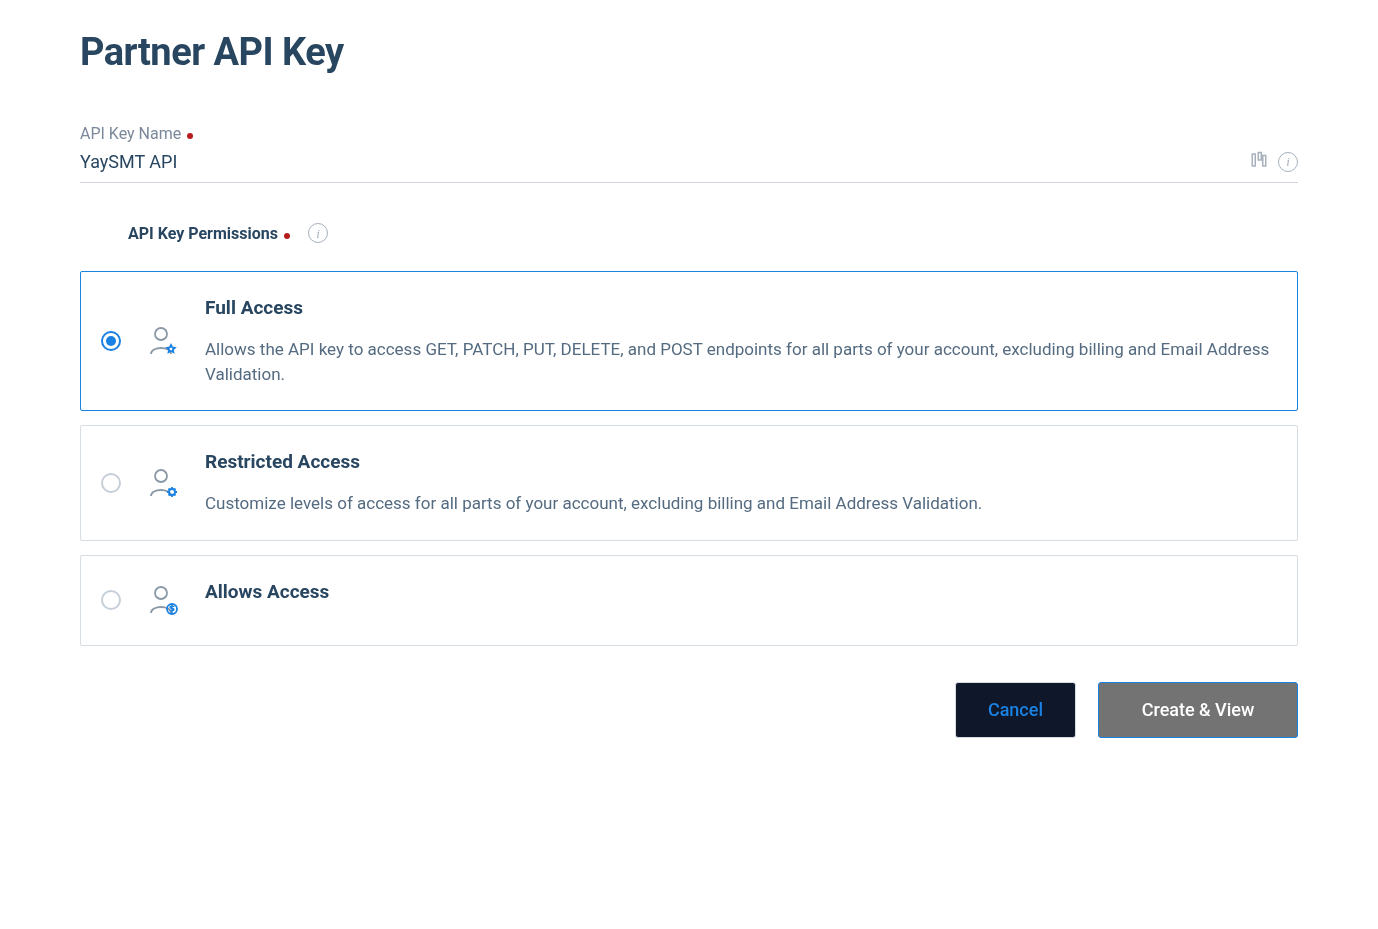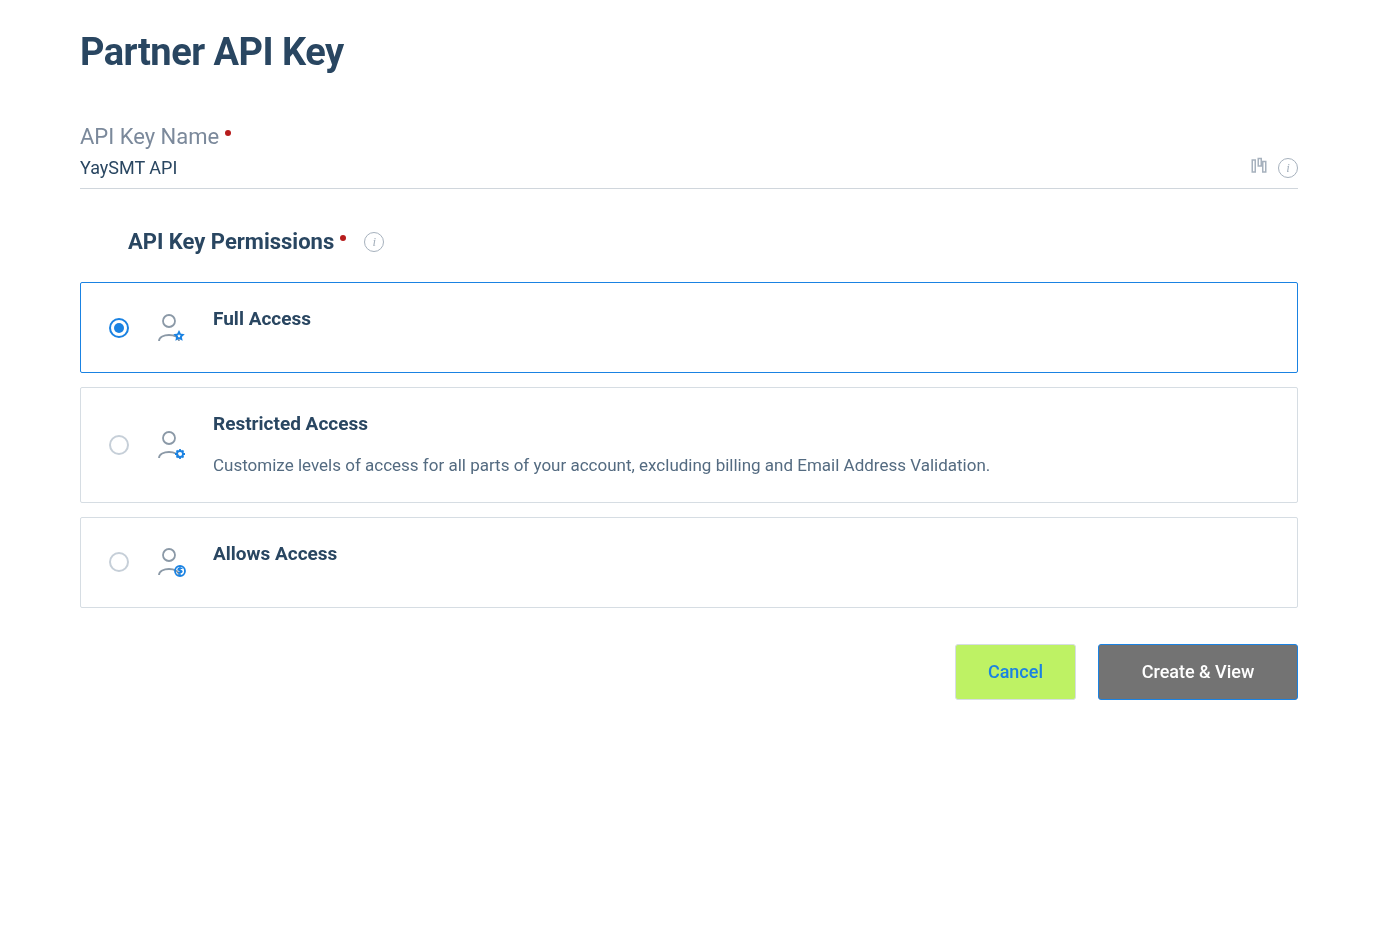--- a/index.html
+++ b/index.html
@@ -13,25 +13,25 @@
   }
   h1.page-title {
     font-size: 38px;
     font-weight: 700;
     color: #294661;
     margin: 10px 0 50px 0;
     letter-spacing: -0.5px;
   }
   .field-group { margin-bottom: 40px; }
   .field-label {
-    font-size: 22px;
+    font-size: 16px;
     color: #7b899b;
     font-weight: 400;
     display: inline-flex;
-    align-items: center;
+    align-items: flex-end;
     gap: 4px;
   }
   .field-label.bold { font-weight: 700; color: #294661; }
   .req-dot {
     width: 6px; height: 6px; border-radius: 50%;
     background: #b71c1c; display: inline-block;
     margin-left: 2px; position: relative; top: -4px;
   }
   .input-row {
     display: flex; align-items: center;
@@ -54,21 +54,21 @@
   }
   .section-header {
     display: flex; align-items: center; gap: 18px;
     margin-bottom: 28px;
     margin-left: 48px;
   }
   .options { display: flex; flex-direction: column; gap: 14px; }
   .option-card {
     border: 1px solid #d6dde3;
     border-radius: 2px;
-    padding: 24px 28px;
+    padding: 24px 20px;
     display: flex; align-items: center; gap: 26px;
     cursor: pointer;
     justify-content: center;
   }
   .option-card.selected { border: 1px solid #1a82e2; }
   .radio {
     width: 20px; height: 20px; border-radius: 50%;
     border: 2px solid #c6cfd8; background: #fff;
     flex-shrink: 0; display: flex; align-items: center; justify-content: center;
   }
@@ -90,21 +90,21 @@
     margin-top: 36px;
   }
   .btn {
     height: 56px; padding: 0 32px;
     font-size: 18px; font-weight: 500;
     border-radius: 3px; cursor: pointer;
     display: inline-flex; align-items: center; justify-content: center;
     font-family: inherit;
   }
   .btn-secondary {
-    background: #bef264; color: #1a82e2;
+    background: #0f172a; color: #1a82e2;
     border: 1px solid #d6dde3;
   }
   .btn-primary {
     background: #737373; color: #fff; border: 1px solid #1a82e2;
     min-width: 200px;
   }
 </style>
 </head>
 <body>
 
@@ -146,20 +146,21 @@
       </div>
     <div class="option-icon">
       <svg viewBox="0 0 32 32" fill="none" stroke="#8b99a7" stroke-width="1.8">
         <circle cx="14" cy="9" r="6"></circle>
         <path d="M4 29 C4 21, 24 21, 24 29"></path>
         <path d="M24 20 l1.2 2.4 2.6 0.4 -1.9 1.8 0.5 2.6 -2.4 -1.2 -2.4 1.2 0.5 -2.6 -1.9 -1.8 2.6 -0.4 z" stroke="#1a82e2" fill="none"></path>
       </svg>
     </div>
     <div class="option-text">
       <div class="option-title">Full Access</div>
+      <p class="option-desc">Allows the API key to access GET, PATCH, PUT, DELETE, and POST endpoints for all parts of your account, excluding billing and Email Address Validation.</p>
     </div>
   </div>
 
   <div class="option-card">
     <div class="radio"></div>
     <div class="option-icon">
       <svg viewBox="0 0 32 32" fill="none" stroke="#8b99a7" stroke-width="1.8">
         <circle cx="14" cy="9" r="6"></circle>
         <path d="M4 29 C4 21, 24 21, 24 29"></path>
         <circle cx="25" cy="25" r="3" stroke="#1a82e2"></circle>

